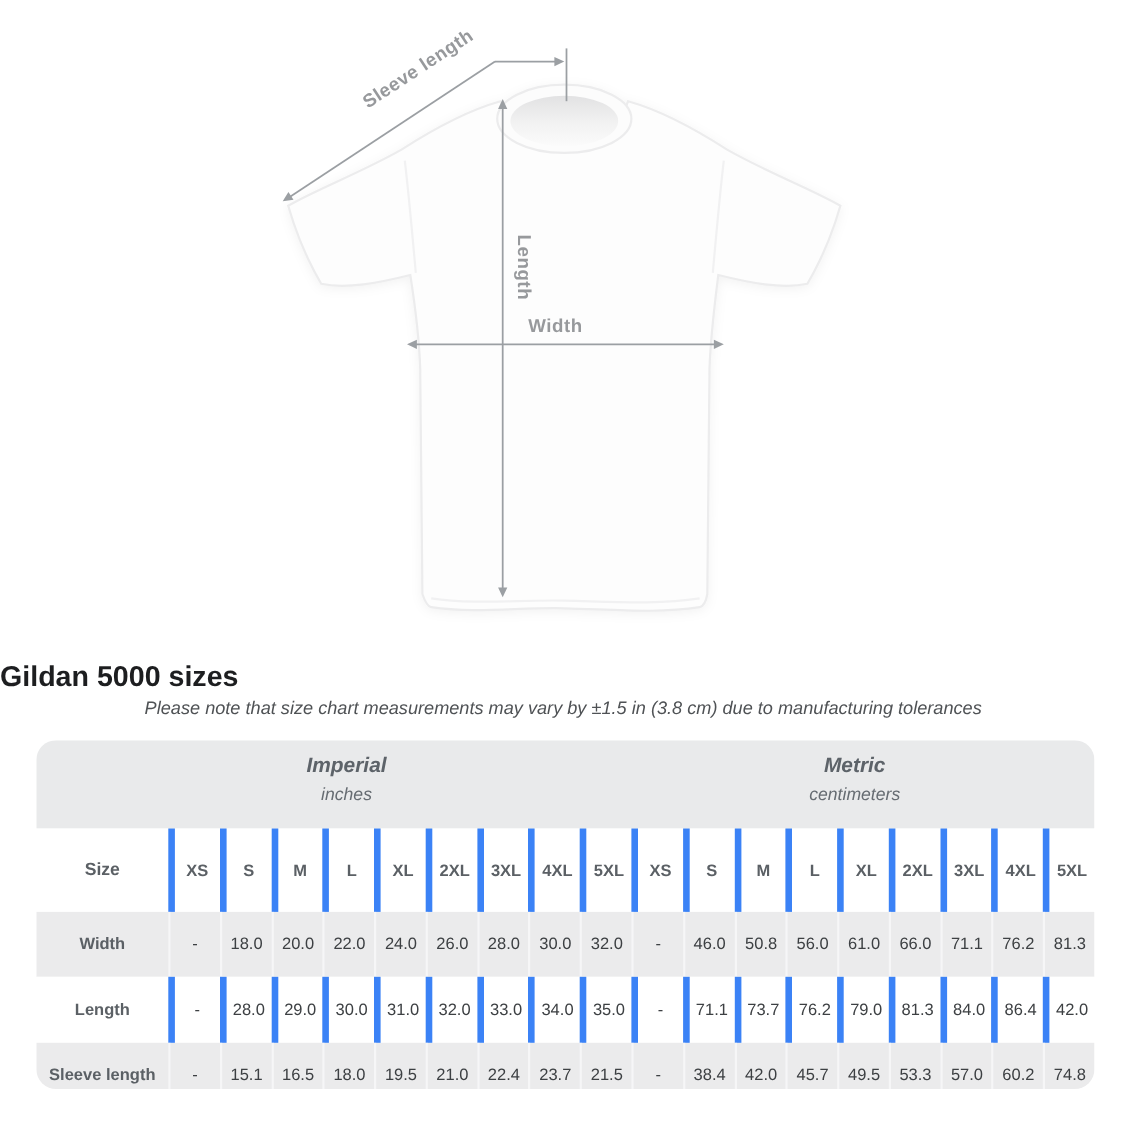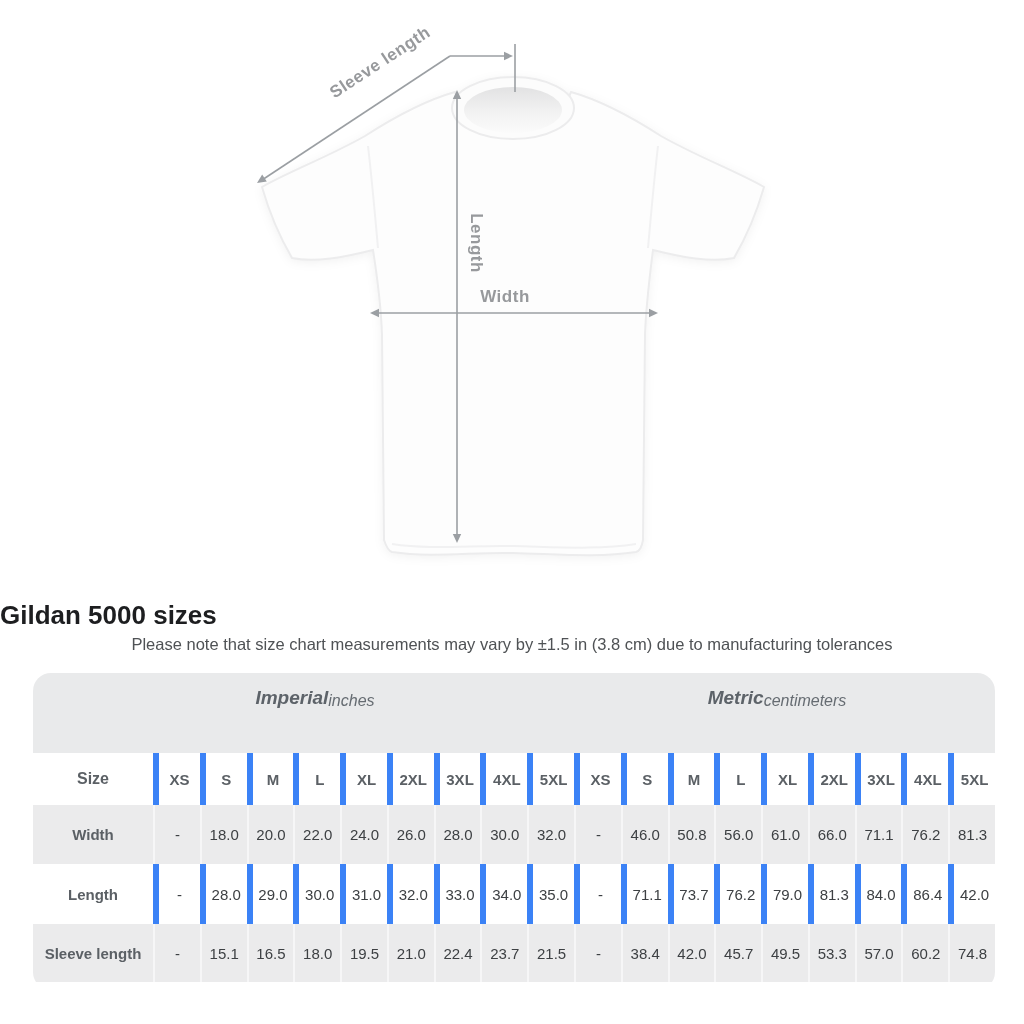--- a/index.html
+++ b/index.html
@@ -11,38 +11,38 @@
   .diagram{position:absolute;left:0;top:0;width:1024px;height:585px;}
   .shirt{filter:drop-shadow(0 2px 5px rgba(0,0,0,0.05));}
   .dim-label{fill:#97999c;font-size:17px;font-weight:700;letter-spacing:.5px;}
   
   .title{
     position:absolute;top:600px;left:0;width:100%;text-align:left;
     font-size:26px;font-weight:700;color:#1d1e20;
   }
   .note{
     position:absolute;top:635px;left:0;width:100%;text-align:center;
-    font-size:16.5px;color:#4f5255;
+    font-size:16.5px;font-style:italic;color:#4f5255;
   }
   
   .table-wrap{
     position:absolute;left:33px;top:673px;width:962px;height:317px;
     border-radius:18px;overflow:hidden;
   }
   .band{position:relative;height:80px;background:#e9eaeb;}
   .band-group{
     position:absolute;top:13px;transform:translateX(-50%);
-    display:flex;flex-direction:row;align-items:center;color:#5d6369;
+    display:flex;flex-direction:column;align-items:center;color:#5d6369;
   }
   .band-group.imperial{left:282px;}
   .band-group.metric{left:744px;}
   .band-title{font-size:19px;font-weight:700;font-style:italic;}
   .band-sub{font-size:16px;font-style:italic;margin-top:6px;color:#666c72;}
   .row{display:grid;grid-template-columns:120px repeat(18,1fr);}
-  .row-head{height:52px;background:#ffffff;}
+  .row-head{height:76px;background:#ffffff;}
   .row-w{height:59px;background:#ebebec;}
   .row-l{height:60px;background:#ffffff;}
   .row-s{height:58px;background:#ebebec;}
   .cell{
     display:flex;align-items:center;justify-content:center;
     box-sizing:border-box;font-size:15px;color:#3d4043;
   }
   .row-head .cell + .cell, .row-l .cell + .cell{border-left:6px solid #3b82f6;}
   .row-w .cell + .cell, .row-s .cell + .cell{border-left:2px solid #f6f6f7;}
   .cell.head, .cell.rowlabel{font-weight:700;color:#5b6065;}

